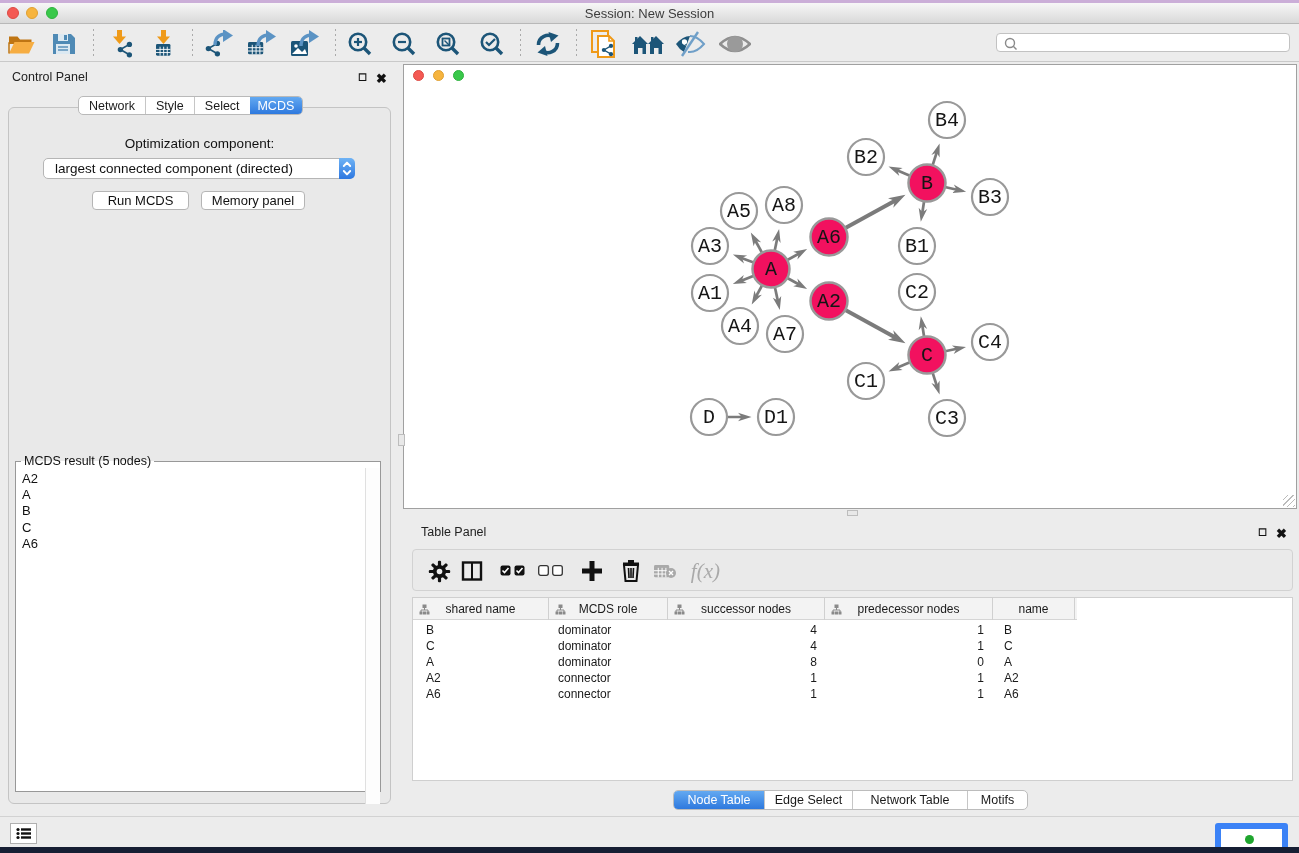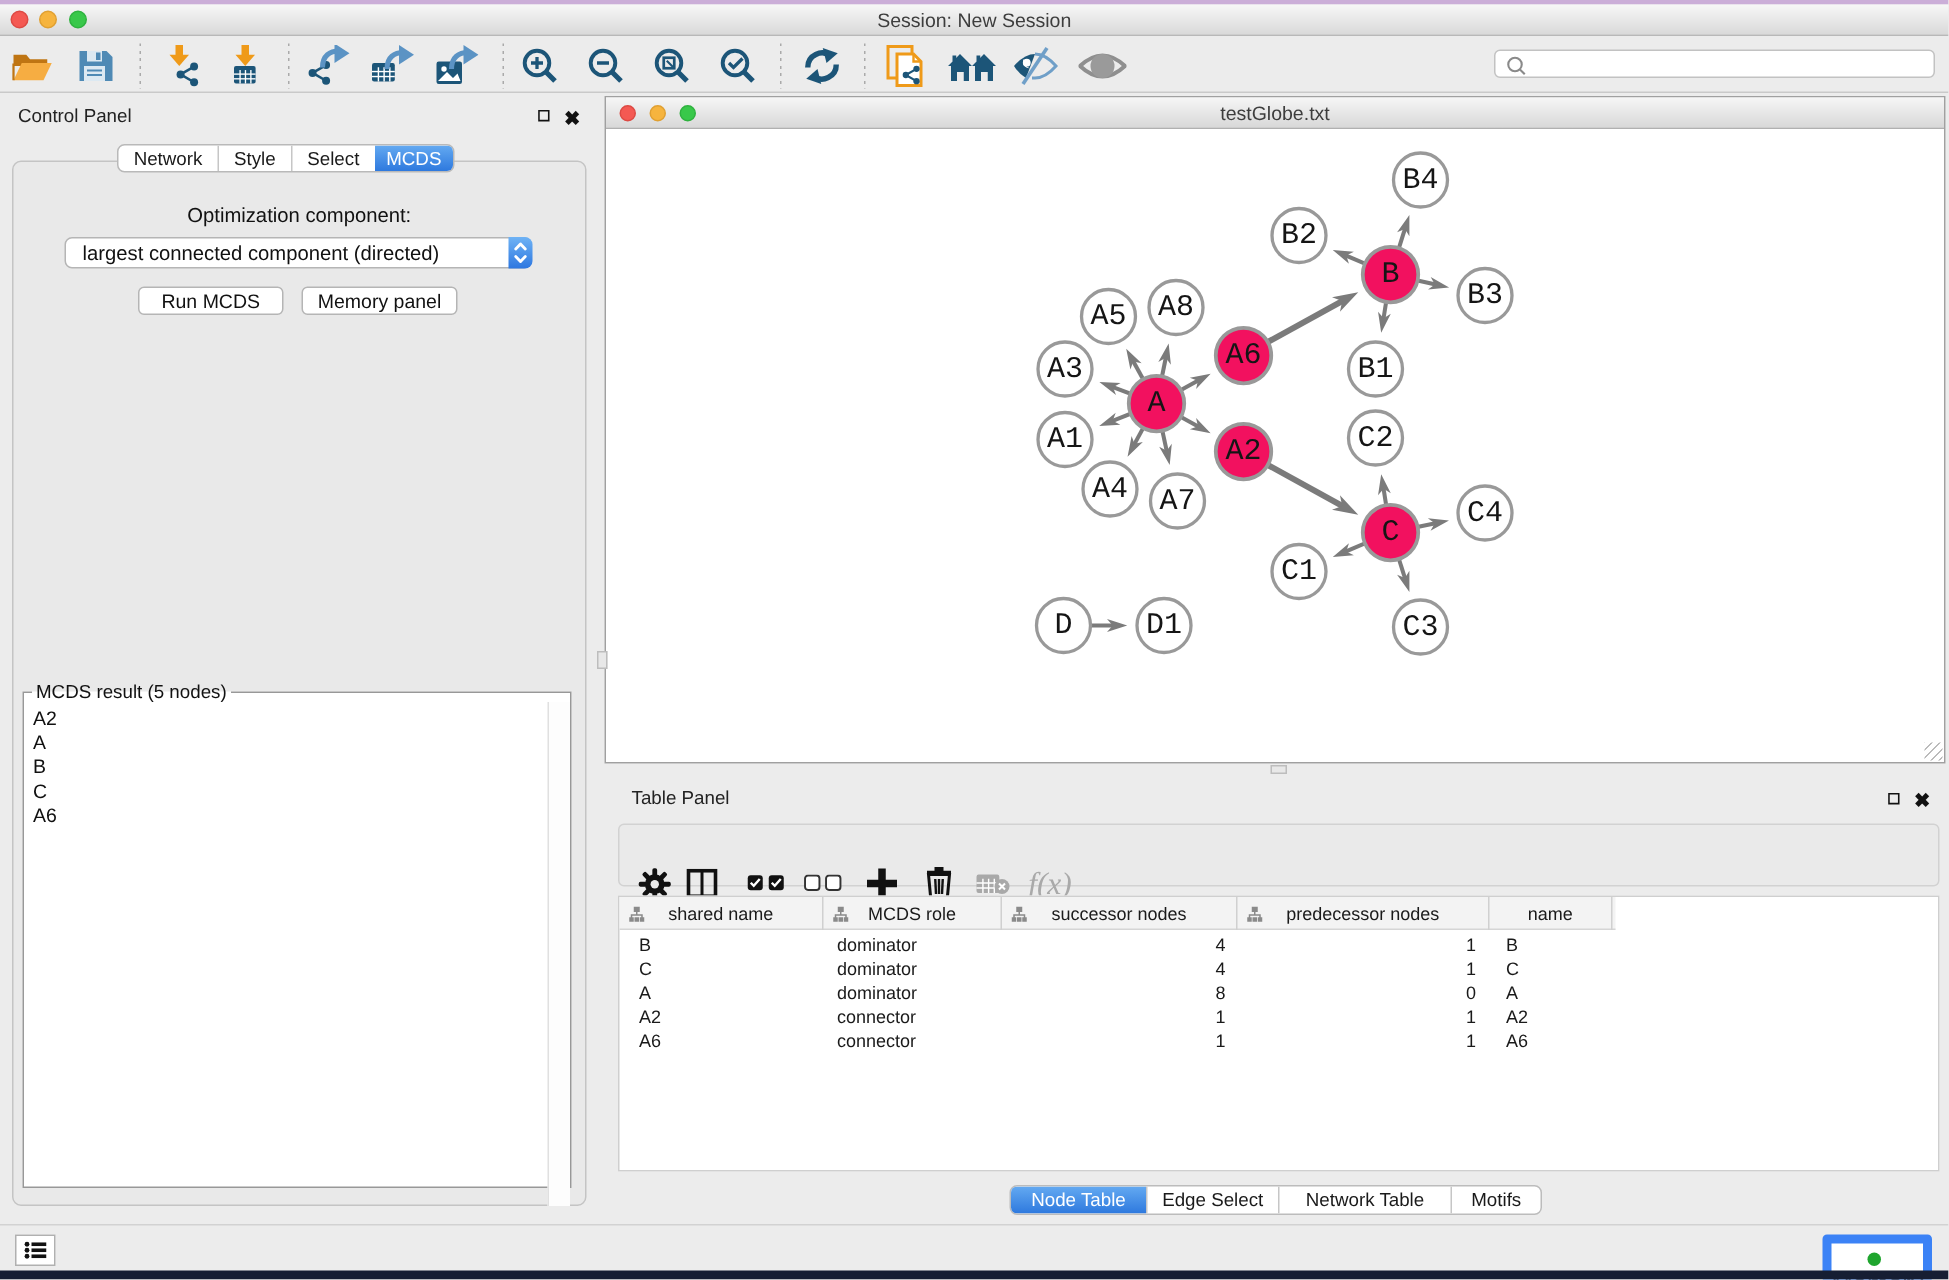--- a/index.html
+++ b/index.html
@@ -32,21 +32,21 @@
 #mcds .sb{position:absolute;right:0px;top:0px;width:15px;height:336px;background:#fdfdfd;border-left:1px solid #e0e0e0}
 
 #netwin{left:403px;top:64px;width:894px;height:445px;background:#fff;border:1px solid #a0a0a0}
 #nettitle{position:absolute;left:0;top:0;width:100%;height:21px;background:linear-gradient(#f6f6f6,#d8d8d8);border-bottom:1px solid #b0b0b0;text-align:center;line-height:21px;font-size:13px;color:#3d3d3d}
 #netgrip{position:absolute;right:1px;bottom:1px;width:12px;height:12px;background:repeating-linear-gradient(135deg,transparent 0 3px,#bbb 3px 4px)}
 .minigrip{background:#e8e8e8;border:1px solid #bdbdbd}
 
 #tp-title{left:403px;top:520px;width:896px;height:26px}
 #tp-title .t{position:absolute;left:18px;top:5px;font-size:12.5px;color:#222}
 #tp-toolbar{left:412px;top:549px;width:881px;height:42px;background:#eaeaea;border:1px solid #d2d2d2;border-radius:4px}
-.ti{position:absolute;top:24px;height:30px;display:flex;align-items:center;justify-content:center}
+.ti{position:absolute;top:6px;height:30px;display:flex;align-items:center;justify-content:flex-end}
 #tbl{left:412px;top:597px;width:881px;height:184px;background:#fff;border:1px solid #cfcfcf;font-size:12px}
 #tblhead{position:absolute;left:0;top:0;width:664px;height:22px;background:#f3f3f3;border-bottom:1px solid #d5d5d5;display:flex}
 #tblhead .hc{position:relative;height:22px;border-right:1px solid #d0d0d0;display:flex;align-items:center;justify-content:center;color:#1a1a1a}
 #tblhead .hc svg{position:absolute;left:6px;top:6px}
 .trow{position:absolute;left:0;width:100%;height:16.2px}
 .trow span{position:absolute;top:2px}
 #tabs{left:673px;top:790px;height:20px;display:flex;border:1px solid #bcbcbc;border-radius:5px;background:#fff;overflow:hidden;font-size:12.5px;position:absolute}
 #tabs div{display:flex;align-items:center;justify-content:center;border-left:1px solid #c6c6c6;color:#1a1a1a}
 #tabs div:first-child{border-left:none}
 #tabs .sel{background:linear-gradient(#63a9f1,#2e79de);color:#fff;border-left:none}
@@ -258,21 +258,20 @@
     </svg></div>
 <div class="btn" style="left:92px;top:191px;width:97px">Run MCDS</div>
 <div class="btn" style="left:201px;top:191px;width:104px">Memory panel</div>
 <fieldset id="mcds">
     <legend>MCDS result (5 nodes)</legend>
  <div class="list">A2<br>A<br>B<br>C<br>A6</div>
  <div class="sb"></div>
 </fieldset>
 
 <div class="abs" id="netwin">
- <div id="nettitle">testGlobe.txt</div>
  <div class="tl" style="left:9px;top:5px;width:11px;height:11px;background:#f45953;border:0.5px solid #dd4a44"></div>
  <div class="tl" style="left:29px;top:5px;width:11px;height:11px;background:#f6b43e;border:0.5px solid #e0a032"></div>
  <div class="tl" style="left:49px;top:5px;width:11px;height:11px;background:#39c84a;border:0.5px solid #2fb23f"></div>
 <svg width="893" height="422" style="position:absolute;left:0;top:21px">
       <line x1="367.0" y1="183.0" x2="337.3" y2="194.7" stroke="#7b7b7b" stroke-width="2.7"></line>
       <path d="M328.8 198.0 L339.8 189.1 L337.8 194.5 L342.9 197.1 Z" fill="#7b7b7b"></path>
       <line x1="367.0" y1="183.0" x2="337.5" y2="171.9" stroke="#7b7b7b" stroke-width="2.7"></line>
       <path d="M328.9 168.6 L343.1 169.4 L338.0 172.1 L340.0 177.4 Z" fill="#7b7b7b"></path>
       <line x1="367.0" y1="183.0" x2="352.1" y2="210.4" stroke="#7b7b7b" stroke-width="2.7"></line>
       <path d="M347.7 218.5 L350.4 204.6 L352.3 209.9 L357.9 208.7 Z" fill="#7b7b7b"></path>

